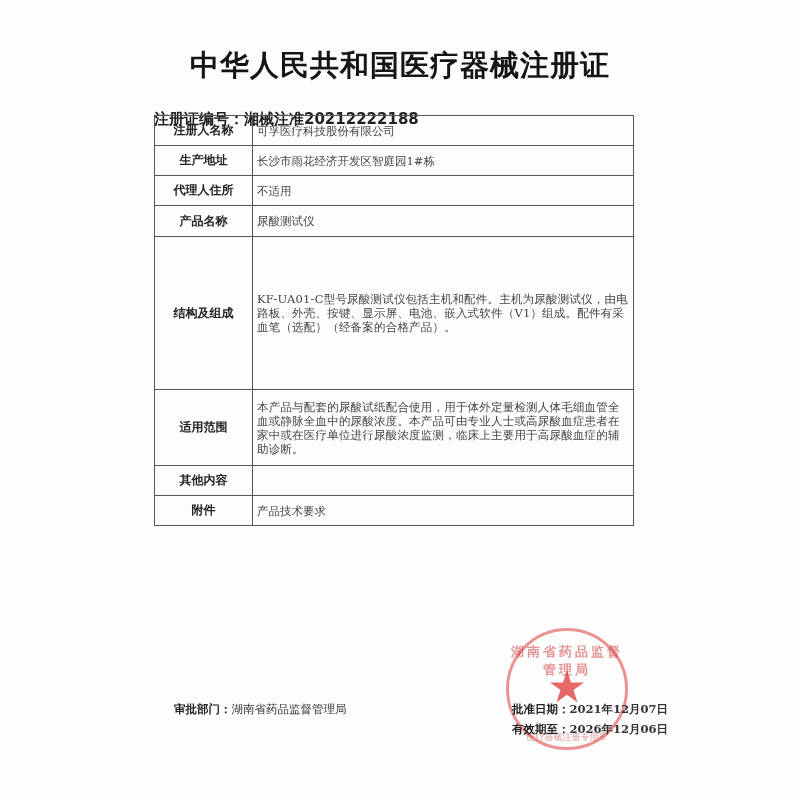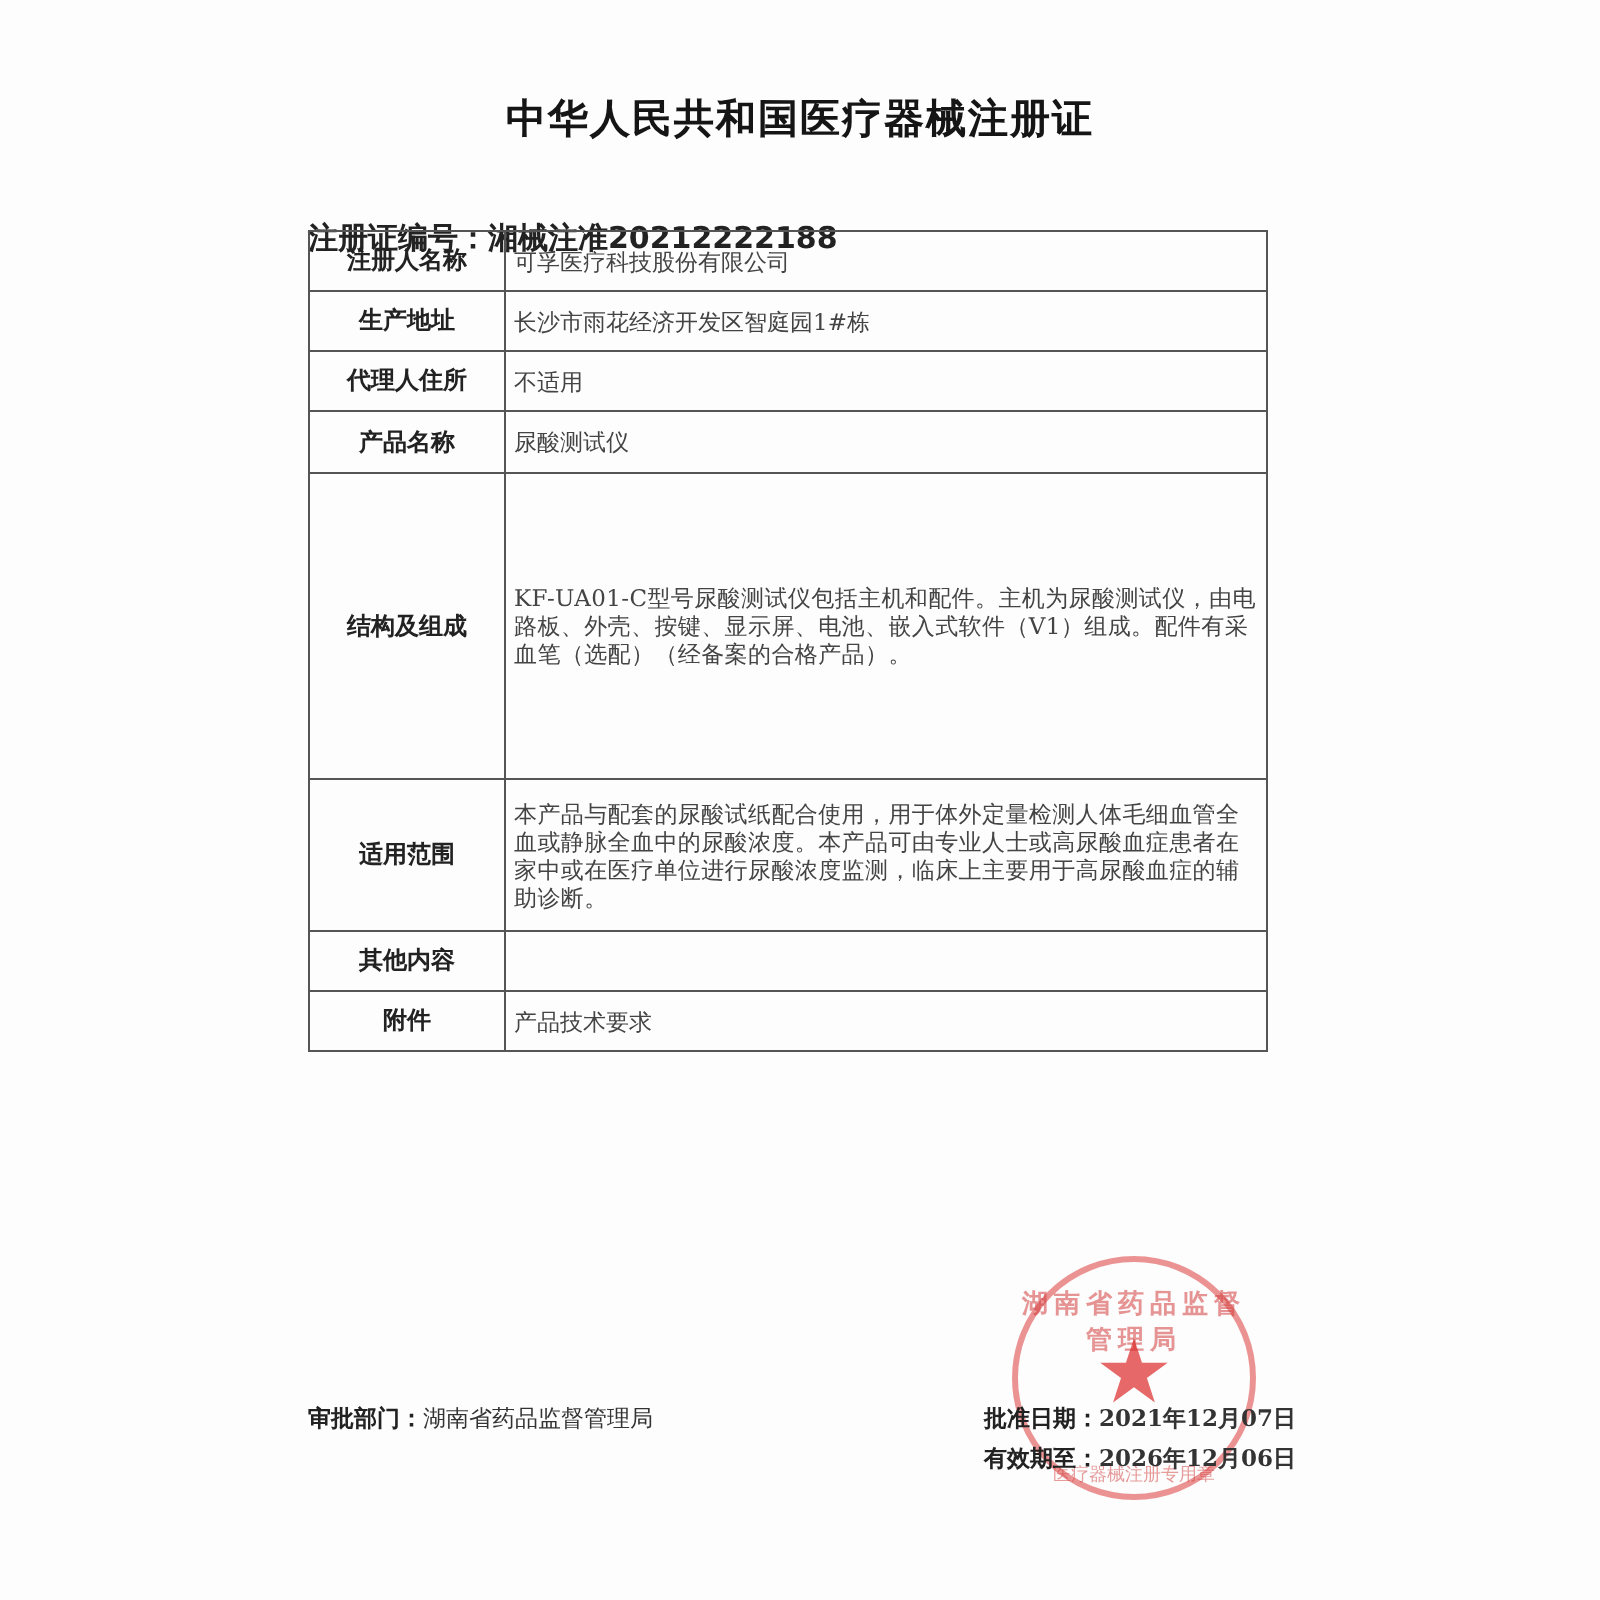--- a/index.html
+++ b/index.html
@@ -1,30 +1,30 @@
 <!DOCTYPE html>
 <html><head>
   <meta charset="utf-8">
   <style>
     html, body { margin:0; padding:0; }
     body { width:800px; height:800px; background:#fdfdfd; position:relative; overflow:hidden;
       font-family:"DejaVu Serif", "Liberation Serif", serif; color:#333; }
     .title { position:absolute; left:0; width:800px; top:46px; text-align:center;
-      font-family:"DejaVu Sans", sans-serif; font-weight:bold; font-size:20px; color:#151515; letter-spacing:1px; }
+      font-family:"DejaVu Sans", sans-serif; font-weight:bold; font-size:29px; color:#151515; letter-spacing:1px; }
     .regno { position:absolute; left:154px; top:110px; font-size:15px; font-weight:bold; color:#222;
       font-family:"DejaVu Sans", sans-serif; }
     table.cert { position:absolute; left:154px; top:115px; width:480px; border-collapse:collapse; table-layout:fixed; }
     table.cert td { border:1.3px solid #555; padding:0; }
     td.lbl { width:97px; text-align:center; font-weight:bold; font-size:12px; color:#222;
       font-family:"DejaVu Sans", sans-serif; }
     td.val { padding-left:4px !important; font-size:11.5px; color:#444; line-height:14px; }
     td.val.multi { padding-right:2px !important; letter-spacing:0.2px; }
     .mono { font-family:"DejaVu Sans Mono", "Liberation Mono", monospace; font-size:11px; color:#555; }
     .footer-left { position:absolute; left:154px; top:702px; font-size:11.5px; color:#333; }
-    .footer-left b, .footer-right b { font-family:"DejaVu Sans", sans-serif; color:#222; }
+    .footer-left b, .footer-right b { font-family:"DejaVu Sans", sans-serif; color:#222;margin-left:20px; }
     .footer-right { position:absolute; left:492px; font-size:11.5px; color:#333;font-weight:bold; }
     .seal { position:absolute; left:506px; top:628px; width:122px; height:122px; border-radius:50%;
       border:3px solid rgba(220,60,60,0.55); box-sizing:border-box; }
     .seal .star { position:absolute; left:0; width:100%; top:34px; text-align:center; font-size:44px; color:rgba(220,40,40,0.7); line-height:44px; }
     .seal .arc { position:absolute; left:0; width:100%; top:12px; text-align:center; font-size:13px; color:rgba(210,60,60,0.55); letter-spacing:3px; font-weight:bold; font-family:"DejaVu Sans", sans-serif; }
     .seal .bottom { position:absolute; left:0; width:100%; top:100px; text-align:center; font-size:9px; color:rgba(210,60,60,0.5); }
   </style>
 </head>
 <body>
 

